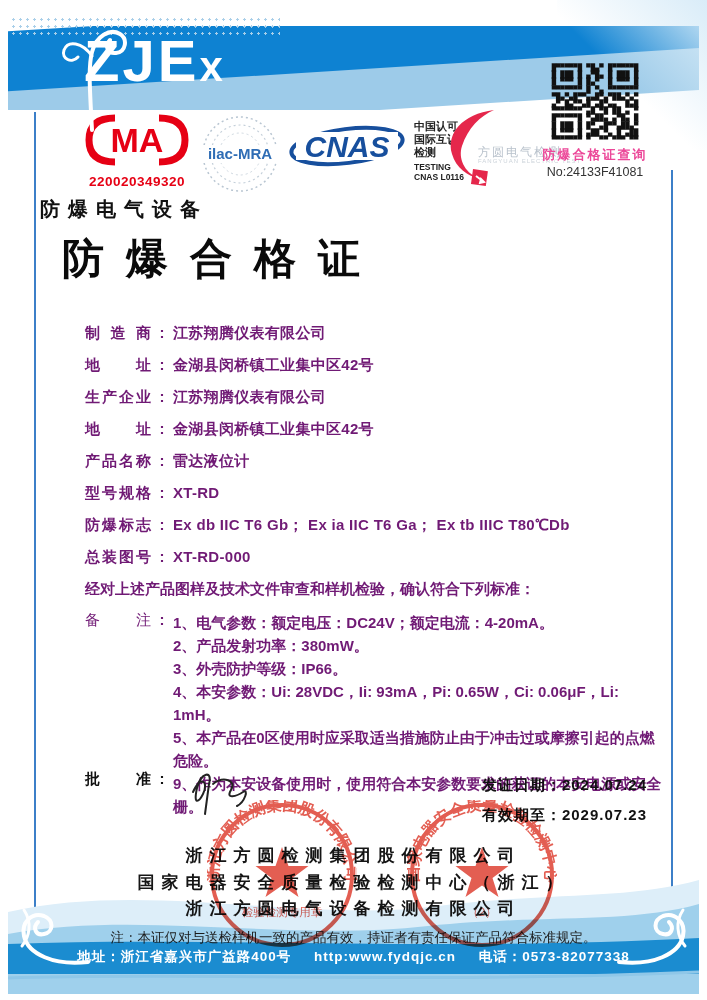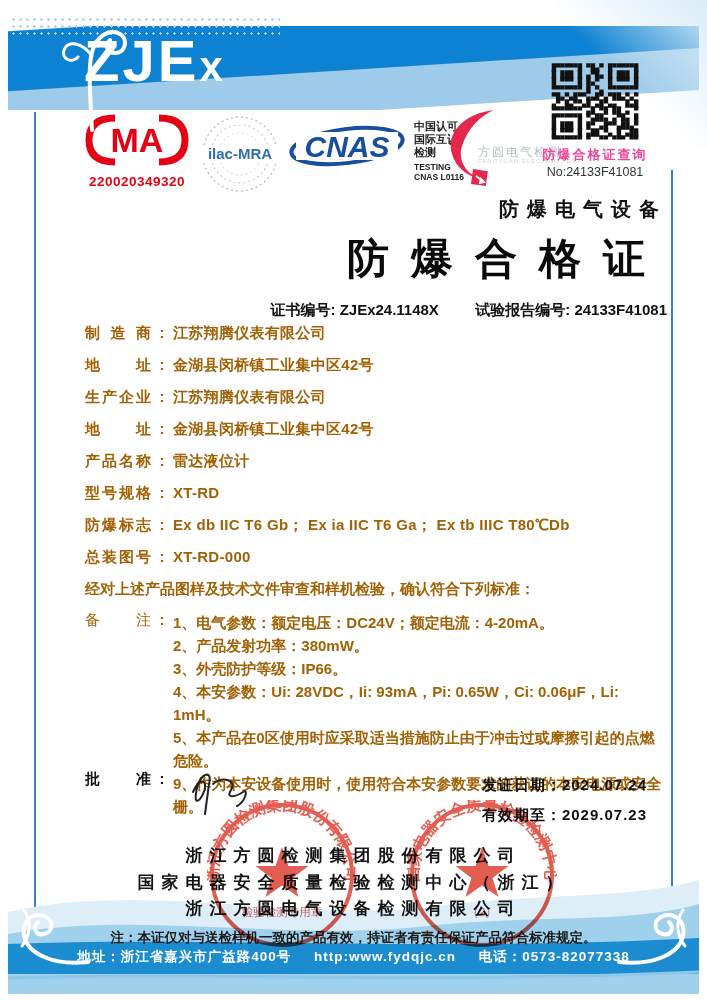--- a/index.html
+++ b/index.html
@@ -35,49 +35,49 @@
   .fy-text { position:absolute; left:46px; top:38px; color:#b9c2cc; font-size:12px; letter-spacing:2px; white-space:nowrap; }
   .fy-text-en { position:absolute; left:46px; top:52px; color:#ccd3da; font-size:6px; letter-spacing:1px; white-space:nowrap; }
 
   
   .qr-block { position:absolute; right:18px; top:-48px; width:108px; text-align:center; }
   .qr-art { font-family:"DejaVu Sans Mono", monospace; font-size:7.2px; line-height:7.2px; color:#111; white-space:pre; letter-spacing:0; }
   .qr-caption { font-size:13px; font-weight:bold; color:#ec4899; margin-top:3px; letter-spacing:2px; }
   .qr-number  { font-size:12.5px; color:#333; margin-top:1px; }
 
   
-  .title-block { position:absolute; left:40px; right:40px; top:196px; text-align:right; z-index:3; }
+  .title-block { position:absolute; left:40px; right:40px; top:196px; text-align:left; z-index:3; }
   .title-cat  { font-size:20px; font-weight:bold; color:#111; letter-spacing:8px; }
   .title-main { font-size:42px; font-weight:bold; color:#0a0a0a; letter-spacing:22px; margin-top:8px; text-indent:22px; }
   .title-nos  { font-size:15px; font-weight:bold; color:#111; margin-top:14px; }
   .title-nos .gap { display:inline-block; width:28px; }
 
   
-  .content { position:absolute; left:85px; right:42px; top:324px; z-index:2; font-size:15px; color:#a16207; }
+  .content { position:absolute; left:85px; right:42px; top:324px; z-index:2; font-size:15px; color:#701a75; }
   .field-row { margin-bottom:13px; font-weight:600; display:flex; align-items:baseline; }
   .f-label { display:inline-block; width:66px; text-align:justify; text-align-last:justify; flex:none; }
   .f-colon { display:inline-block; width:22px; text-align:center; flex:none; }
   .f-value { letter-spacing:0.3px; }
   .statement { font-weight:600; margin-top:6px; }
   .standards { font-weight:600; margin-top:13px; margin-left:82px; letter-spacing:0.2px; }
   .remarks { display:flex; margin-top:12px; }
   .remark-items { flex:1; }
   .remark-items div { font-weight:600; line-height:23px; }
 
   
   .approval { position:absolute; left:85px; right:60px; top:770px; display:flex; justify-content:space-between; font-size:15px; font-weight:600; color:#111; z-index:2; }
   .appr-left { display:flex; align-items:flex-start; }
   .sig { margin-left:6px; margin-top:-8px; }
   .dates div { line-height:30px; letter-spacing:1px; }
 
   
   .issuers { position:absolute; left:0; right:0; top:843px; text-align:center; z-index:3; }
   .issuers div { font-size:17px; font-weight:bold; color:#151515; letter-spacing:7px; line-height:26.5px; }
 
-  .note-line { position:absolute; left:0; right:0; top:929px; text-align:center; font-size:13.5px; font-weight:bold; color:#1b1b1b; z-index:4; }
+  .note-line { position:absolute; left:0; right:0; top:929px; text-align:center; font-size:13.5px; font-weight:normal; color:#1b1b1b; z-index:4; }
 
   
   .stamp { position:absolute; width:150px; height:150px; z-index:5; opacity:.82; mix-blend-mode:multiply; }
   .stamp-1 { left:207px; top:800px; }
   .stamp-2 { left:407px; top:800px; }
 
   
   .footer-art { position:absolute; left:8px; right:8px; bottom:6px; height:128px; z-index:1; }
   .address-line { position:absolute; left:0; right:0; top:948px; text-align:center; z-index:4;
     color:#ffffff; font-size:13.5px; font-weight:bold; letter-spacing:1px; }
@@ -166,27 +166,20 @@
 █ ▀▀▀ █ ▄██ ▀▄ █ ▄██
 ▀▀▀▀▀▀▀ ▀  ▀▀ ▀▀▀ ▀▀</div>
       <div class="qr-caption">防爆合格证查询</div>
       <div class="qr-number">No:24133F41081</div>
     </div>
   </div>
 
   <div class="title-block">
     <div class="title-cat">防爆电气设备</div>
     <div class="title-main">防爆合格证</div>
-    <div class="title-nos">
-      <span>证书编号:</span>
-      <span>ZJEx24.1148X</span>
-      <span class="gap"></span>
-      <span>试验报告编号:</span>
-      <span>24133F41081</span>
-    </div>
   </div>
 
   <div class="content">
     <div class="field-row">
       <span class="f-label">制造商</span>
         <span class="f-colon">:</span>
         <span class="f-value">江苏翔腾仪表有限公司</span>
     </div>
     <div class="field-row">
       <span class="f-label">地址</span>

